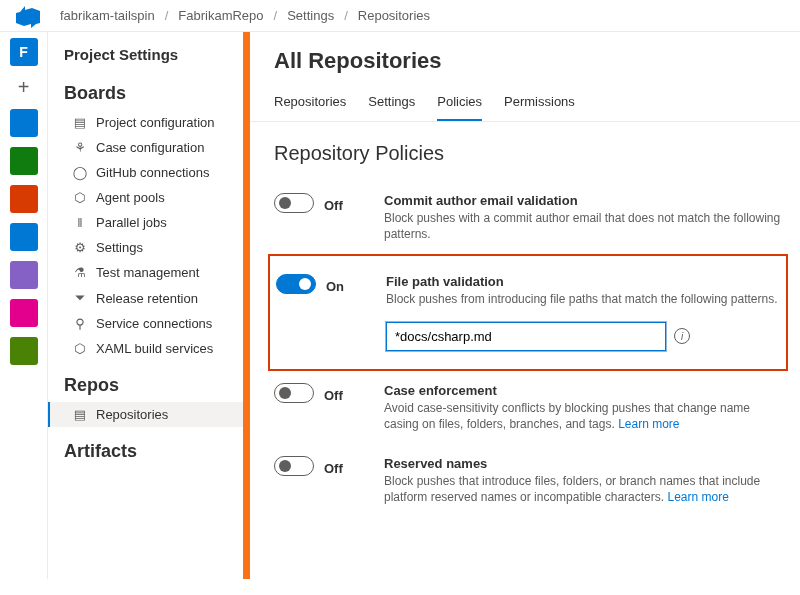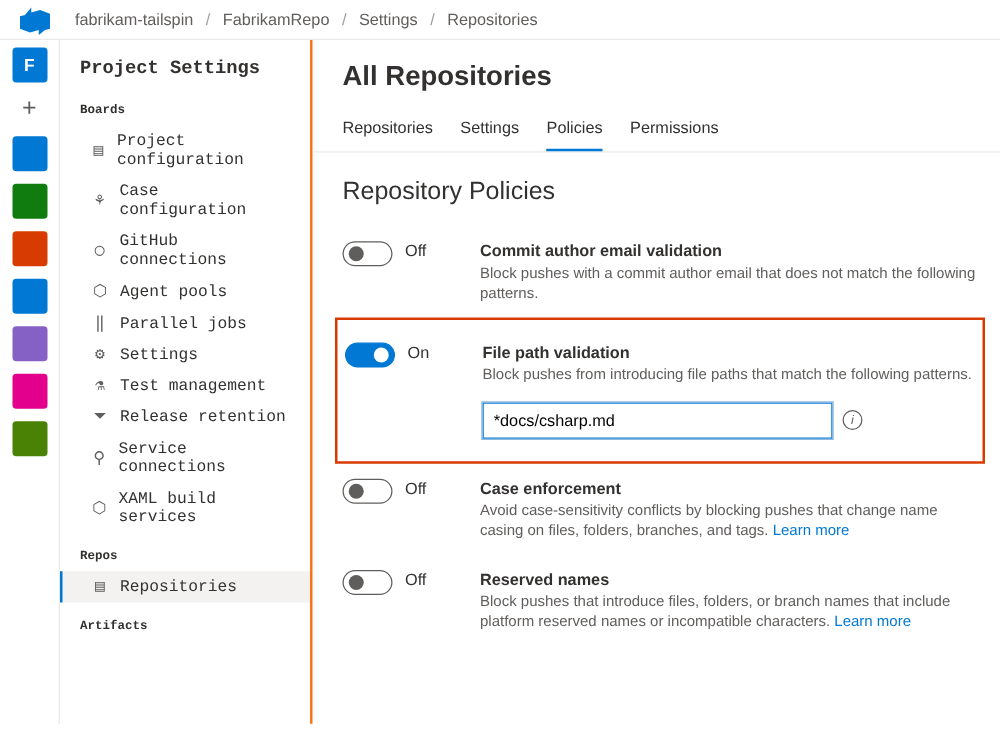--- a/index.html
+++ b/index.html
@@ -6,36 +6,36 @@
   body { font-family: "Segoe UI", -apple-system, sans-serif; font-size: 13px; color: #323130; background: #fff; width: 800px; height: 595px; overflow: hidden; }
   .topbar { height: 32px; display: flex; align-items: center; padding: 0 16px; border-bottom: 1px solid #eaeaea; }
   .topbar .logo { width: 24px; height: 24px; margin-right: 20px; color: #0078d4; }
   .breadcrumb { display: flex; align-items: center; gap: 10px; color: #605e5c; }
   .breadcrumb a { color: #605e5c; text-decoration: none; cursor: pointer; }
   .breadcrumb .sep { color: #a19f9d; }
   .layout { display: flex; height: calc(595px - 48px); }
   .railbar { width: 48px; background: #fff; border-right: 1px solid #eaeaea; display: flex; flex-direction: column; align-items: center; padding-top: 6px; gap: 10px; }
   .rail-item { width: 28px; height: 28px; border-radius: 3px; display:flex; align-items:center; justify-content:center; font-size:14px; color:#fff; font-weight:600;}
   .rail-plus { color:#605e5c; font-size:20px; font-weight:300; }
-  .sidebar { width: 202px; border-right: 2px solid #f97316; padding: 14px 0 0 0; overflow:auto;font-family:Liberation Mono, monospace; }
+  .sidebar { width: 202px; border-right: 7px solid #f97316; padding: 14px 0 0 0; overflow:auto; }
   .sidebar h2 { font-size: 15px; font-weight: 600; padding: 0 16px 6px; }
-  .sb-section { font-size: 10px; font-weight: 600; padding: 14px 16px 6px; }
+  .sb-section { font-size: 18px; font-weight: 600; padding: 14px 16px 6px; }
   .sb-item { display:flex; align-items:center; gap:8px; padding:5px 16px 5px 24px; cursor:pointer; color:#323130; }
   .sb-item .ic { width:16px; text-align:center; color:#605e5c; }
   .sb-item.active { background:#f3f2f1; border-left:2px solid #0078d4; padding-left:22px; }
   .main { flex:1; padding: 16px 0 0 0; overflow:auto; }
   .main h1 { font-size: 22px; font-weight: 600; padding: 0 24px 14px; }
   .tabs { display:flex; gap:22px; padding:0 24px; border-bottom:1px solid #eaeaea; }
   .tab { padding:6px 0 10px; cursor:pointer; color:#323130; }
   .tab.active { border-bottom:2px solid #0078d4; color:#323130; }
   .panel { padding: 20px 12px 20px 18px; }
   .panel h3 { font-size:20px; font-weight:400; margin-bottom:16px; padding-left:6px;}
   .policy-row { display:flex; align-items:flex-start; gap:18px; padding:12px 6px; }
   .policy-row.highlight { border:2px solid #d83b01; padding:18px 6px; }
-  .toggle-col { display:flex; align-items:flex-start; gap:10px; width:92px; }
+  .toggle-col { display:flex; align-items:flex-end; gap:10px; width:92px;font-weight:bold; }
   .toggle { width:40px; height:20px; border-radius:10px; background:#fff; border:1px solid #605e5c; position:relative; cursor:pointer; }
   .toggle .knob { width:12px; height:12px; border-radius:50%; background:#605e5c; position:absolute; top:3px; left:4px; }
   .toggle.on { background:#0078d4; border-color:#0078d4; }
   .toggle.on .knob { background:#fff; left:auto; right:4px; }
   .toggle-label { color:#323130; }
   .policy-body { flex:1; }
   .policy-title { font-weight:600; color:#323130; margin-bottom:2px; }
   .policy-desc { color:#605e5c; font-size:12px; line-height:1.35; }
   .policy-desc a { color:#0078d4; text-decoration:none; cursor:pointer; }
   .path-input-row { display:flex; align-items:center; gap:8px; margin-top:14px; }

